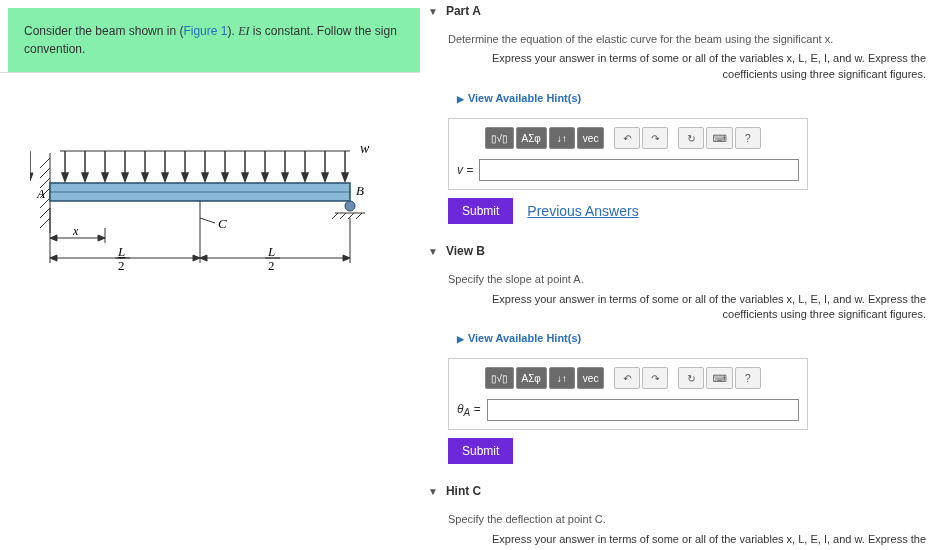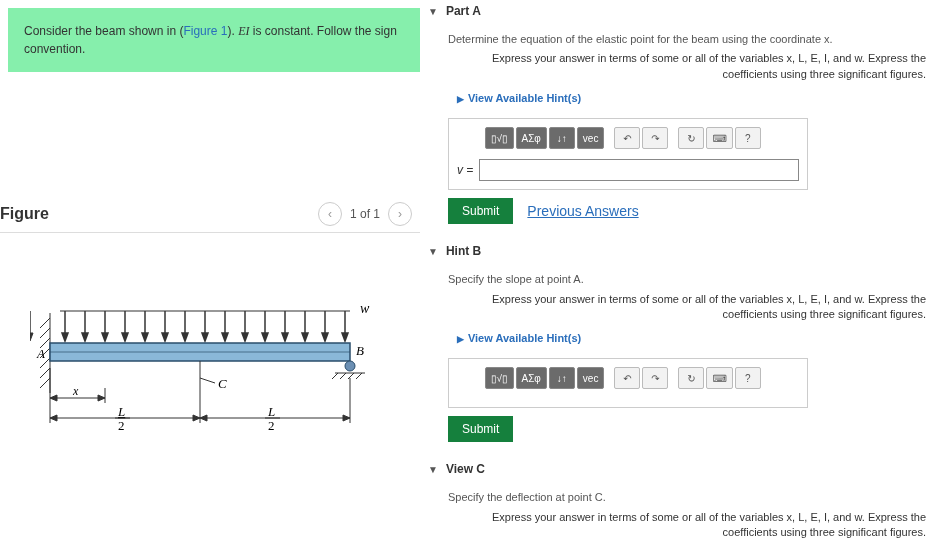--- a/index.html
+++ b/index.html
@@ -26,42 +26,34 @@
   .answer-panel { border: 1px solid #ccc; padding: 8px; width: 360px; margin: 8px 0; background: #fff; }
   .toolbar { display: flex; gap: 2px; align-items: center; margin-bottom: 10px; justify-content: flex-start; padding-left: 28px;}
   .tb-btn { border: 1px solid #888; background: #6b6b6b; color: #fff; font-size: 10px; height: 22px; min-width: 26px; display: flex; align-items: center; justify-content: center; cursor: pointer; border-radius: 2px; padding: 0 5px; }
   .tb-btn.light { background: #f2f2f2; color: #555; border: 1px solid #bbb; }
   .tb-spacer { width: 6px; }
   .answer-row { display: flex; align-items: center; gap: 6px; }
   .var-label { font-size: 12px; font-style: italic; white-space: nowrap; }
   .answer-input { flex: 1; height: 22px; border: 1px solid #888; background: #fff; padding: 0 4px; font-size: 12px; }
 
   .submit-row { display: flex; align-items: center; gap: 14px; margin: 6px 0 10px 0; }
-  .submit-btn { background: #15803d; color: #fff; border: none; padding: 6px 14px; font-size: 12px; cursor: pointer; }
+  .submit-btn { background: #6d28d9; color: #fff; border: none; padding: 6px 14px; font-size: 12px; cursor: pointer; }
   .link-prev { color: #2a6ebb; font-size: 14px; text-decoration: underline; cursor: pointer; }
 
   .ital { font-style: italic; font-family: 'Times New Roman', serif; }
 </style>
 </head>
 <body>
 
 <div class="container">
   <div class="left-col">
     <div class="problem-box">
       <span>Consider the beam shown in (</span><span style="color:#2a6ebb">Figure 1</span><span>). </span><span class="ital">EI</span><span> is constant. Follow the sign convention.</span>
     </div>
 
-    <div class="figure-header">
-      <div class="figure-title">Figure</div>
-      <div class="pager">
-        <div class="pager-btn">‹</div>
-        <span>1 of 1</span>
-        <div class="pager-btn">›</div>
-      </div>
-    </div>
     <div class="hr"></div>
 
     <div class="figure-img">
       <svg width="360" height="160" viewBox="0 0 360 160">
 
         <g stroke="#333" stroke-width="1">
           <line x1="20" y1="30" x2="20" y2="110"></line>
           <line x1="20" y1="35" x2="10" y2="45"></line>
           <line x1="20" y1="45" x2="10" y2="55"></line>
           <line x1="20" y1="55" x2="10" y2="65"></line>
@@ -160,21 +152,21 @@
     </div>
   </div>
 
   <div class="right-col">
 
     <div class="part-header">
       <span class="caret">▼</span>
       <span>Part A</span>
     </div>
     <div class="part-body">
-      <div class="instr">Determine the equation of the elastic point for the beam using the coordinate x.</div>
+      <div class="instr">Determine the equation of the elastic curve for the beam using the significant x.</div>
       <div class="instr-b">Express your answer in terms of some or all of the variables x, L, E, I, and w. Express the coefficients using three significant figures.</div>
       <span class="hints-link">View Available Hint(s)</span>
       <div class="answer-panel">
         <div class="toolbar">
           <div class="tb-btn">▯√▯</div>
           <div class="tb-btn">ΑΣφ</div>
           <div class="tb-btn">↓↑</div>
           <div class="tb-btn">vec</div>
           <div class="tb-spacer"></div>
           <div class="tb-btn light">↶</div>
@@ -190,49 +182,53 @@
         </div>
       </div>
       <div class="submit-row">
         <button class="submit-btn">Submit</button>
         <span class="link-prev">Previous Answers</span>
       </div>
     </div>
 
     <div class="part-header">
       <span class="caret">▼</span>
-      <span>Hint B</span>
+      <span>View B</span>
     </div>
     <div class="part-body">
       <div class="instr">Specify the slope at point A.</div>
       <div class="instr-b">Express your answer in terms of some or all of the variables x, L, E, I, and w. Express the coefficients using three significant figures.</div>
       <span class="hints-link">View Available Hint(s)</span>
       <div class="answer-panel">
         <div class="toolbar">
           <div class="tb-btn">▯√▯</div>
           <div class="tb-btn">ΑΣφ</div>
           <div class="tb-btn">↓↑</div>
           <div class="tb-btn">vec</div>
           <div class="tb-spacer"></div>
           <div class="tb-btn light">↶</div>
           <div class="tb-btn light">↷</div>
           <div class="tb-spacer"></div>
           <div class="tb-btn light">↻</div>
           <div class="tb-btn light">⌨</div>
           <div class="tb-btn light">?</div>
         </div>
+        <div class="answer-row">
+          <span class="var-label"><i>θ<sub>A</sub></i> =</span>
+          <input class="answer-input" type="text" style="">
+        </div>
       </div>
       <div class="submit-row">
         <button class="submit-btn">Submit</button>
       </div>
     </div>
 
     <div class="part-header">
       <span class="caret">▼</span>
-      <span>View C</span>
+      <span>Hint C</span>
     </div>
     <div class="part-body">
       <div class="instr">Specify the deflection at point C.</div>
       <div class="instr-b">Express your answer in terms of some or all of the variables x, L, E, I, and w. Express the coefficients using three significant figures.</div>
 
     </div>
   </div>
 </div>
 
 </body></html>

